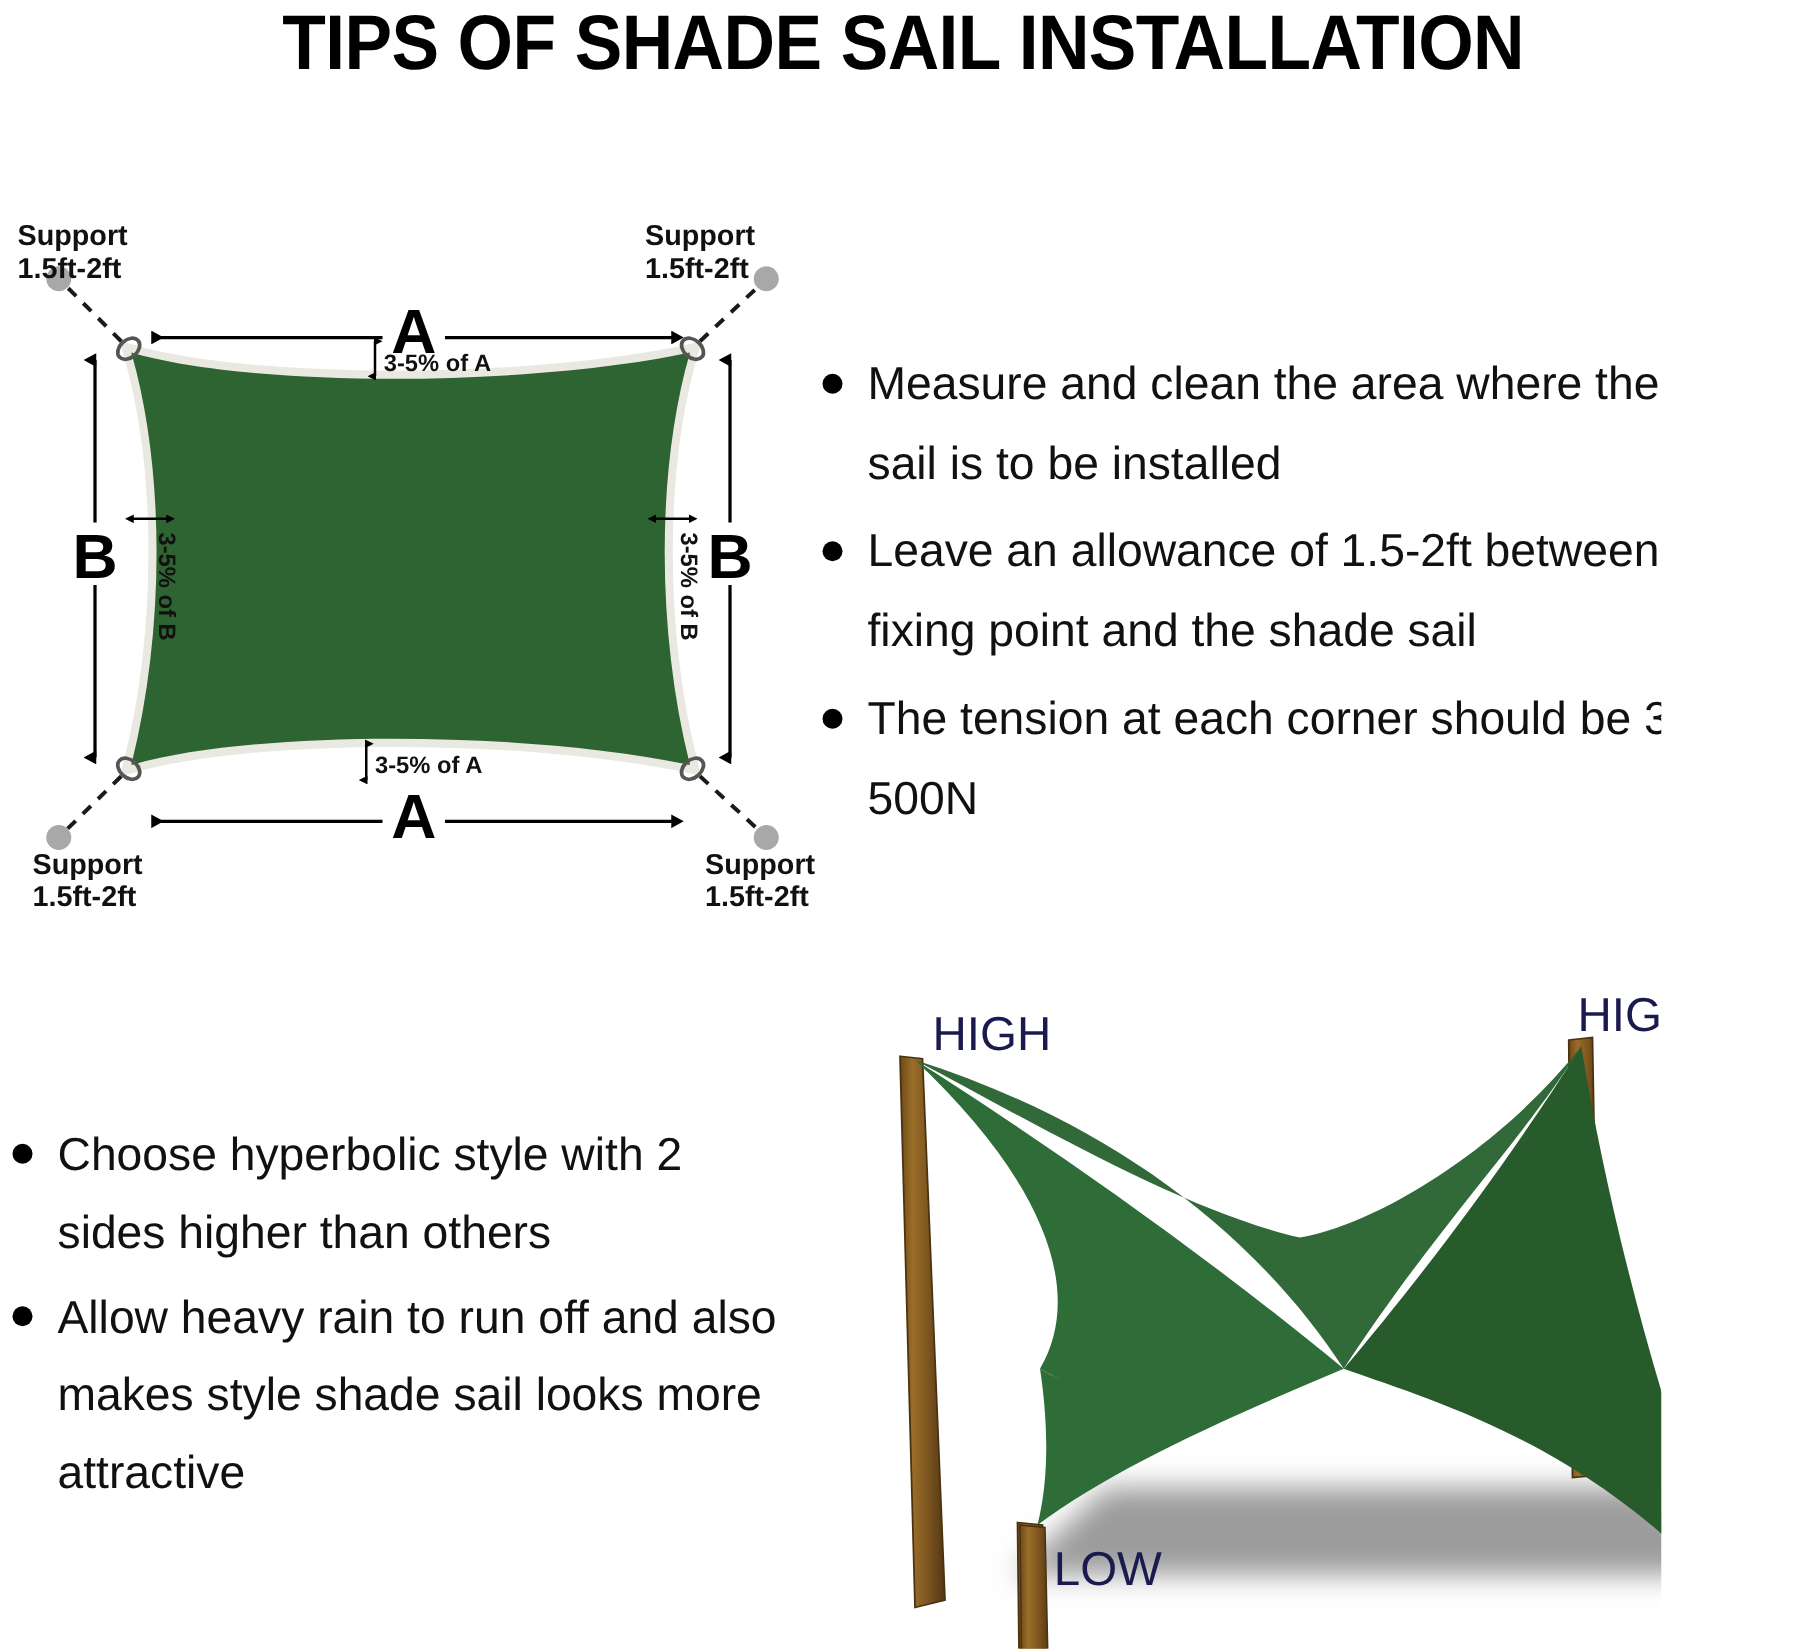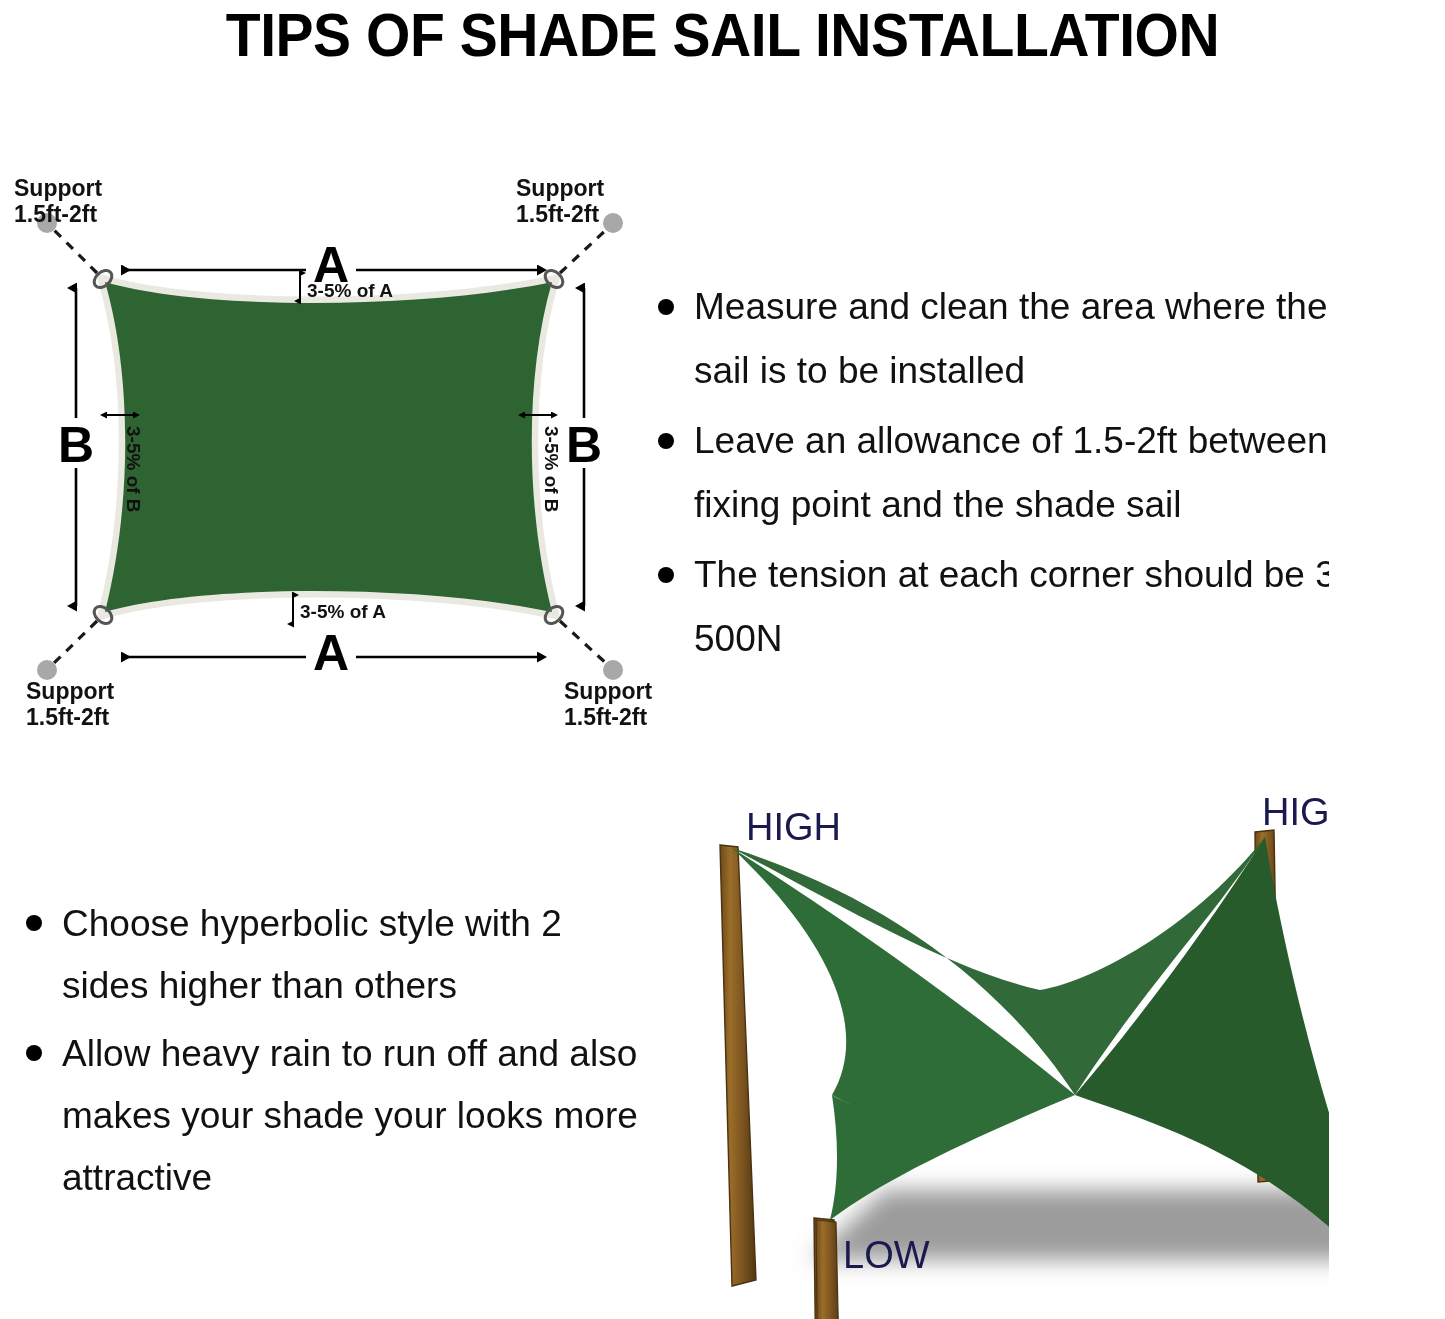--- a/index.html
+++ b/index.html
@@ -66,21 +66,21 @@
   #tips-list {
     left: 648px;
     top: 275px;
     width: 800px;
     font-size: 37px;
     line-height: 64px;
   }
   #tips-list li::before { top: 24px; }
 
   #hyperbolic-list {
-    left: 16px;
+    left: 0px;
     top: 893px;
     width: 625px;
     font-size: 37px;
     line-height: 62px;
   }
   #hyperbolic-list li::before { top: 22px; }
 
   
   .svgtxt { font-family: "Liberation Sans", "DejaVu Sans", sans-serif; }
 </style>
@@ -215,21 +215,21 @@
   </svg>
 
   <ul id="tips-list" class="bullet-list">
     <li>Measure and clean the area where the shade sail is to be installed</li>
     <li>Leave an allowance of 1.5-2ft between the fixing point and the shade sail</li>
     <li>The tension at each corner should be 300-500N</li>
   </ul>
 
   <ul id="hyperbolic-list" class="bullet-list">
     <li>Choose hyperbolic style with 2 sides higher than others</li>
-    <li>Allow heavy rain to run off and also makes your shade your looks more attractive</li>
+    <li>Allow heavy rain to run off and also makes style shade sail looks more attractive</li>
   </ul>
 
   <svg class="stage" id="hyper-diagram" style="left:680px; top:790px;" width="765" height="530" viewBox="0 0 765 530">
 
     <defs>
       <linearGradient id="postGrad" x1="0" y1="0" x2="1" y2="0">
         <stop offset="0%" stop-color="#6d4a18"></stop>
         <stop offset="28%" stop-color="#9a6d28"></stop>
         <stop offset="62%" stop-color="#7d5520"></stop>
         <stop offset="100%" stop-color="#513713"></stop>

